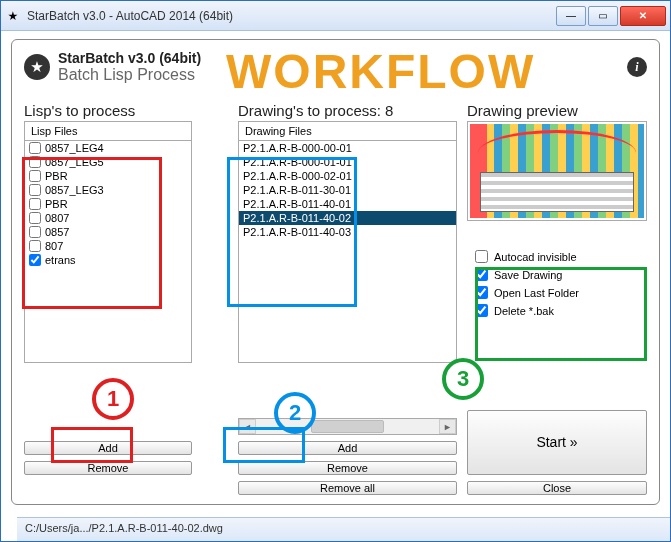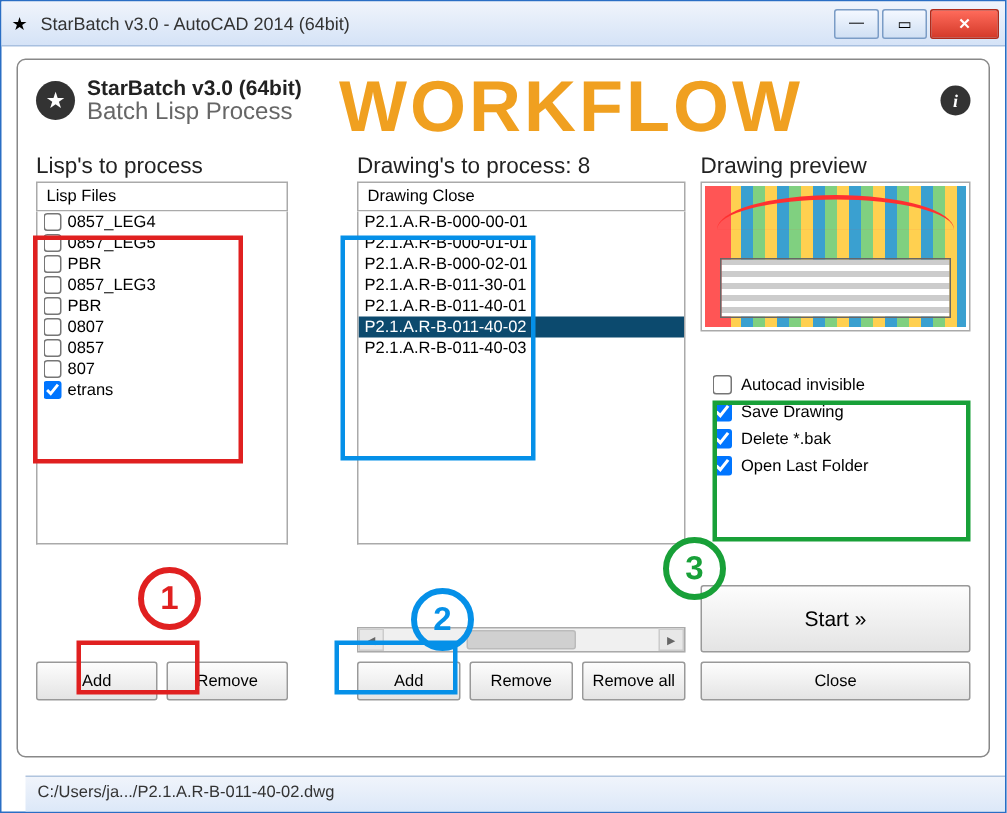--- a/index.html
+++ b/index.html
@@ -61,21 +61,21 @@
   .a-red2 { border-color: #e02020; top: 426px; left: 50px; width: 82px; height: 36px; }
   .a-blue1 { border-color: #0590e8; top: 156px; left: 226px; width: 130px; height: 150px; }
   .a-blue2 { border-color: #0590e8; top: 426px; left: 222px; width: 82px; height: 36px; }
   .a-green { border-color: #18a038; top: 266px; left: 474px; width: 172px; height: 94px; }
   
   .scrollbar-mock { height: 17px; border: 1px solid #aaa; background: #f0f0f0; display: flex; align-items: center; margin-top: 0; }
   .sb-btn { width: 17px; height: 15px; background: #e8e8e8; border: 1px solid #ccc; display:flex;align-items:center;justify-content:center;font-size:9px;color:#666; cursor:pointer;}
   .sb-track { flex: 1; height: 15px; position: relative; }
   .sb-thumb { position: absolute; left: 30%; width: 40%; height: 13px; top: 1px; background: #d0d0d0; border: 1px solid #bbb; border-radius:2px; cursor:pointer;}
   
-  .btn-row { display: flex; gap: 6px; margin-top: 6px; }
+  .btn-row { display: flex; gap: 6px; margin-top: 6px; flex-direction: column; }
   .btn { flex:1; height: 26px; border: 1px solid #999; background: linear-gradient(#fdfdfd,#e4e4e4); font-size: 11px; cursor: pointer; border-radius:2px;}
   .btn.big { height: 28px; font-size: 14px; }
   
   .statusbar { position: absolute; bottom: 0; left: 16px; right: 0; height: 24px; background: linear-gradient(#f0f4fb,#dce8f8); border-top: 1px solid #b0c4de; padding: 4px 8px; font-size: 11px; color: #333; }
 </style>
 </head>
 <body>
 
 <div class="window">
   <div class="titlebar">
@@ -145,21 +145,21 @@
           </div>
         <div style="height:72px"></div>
         <div class="btn-row">
           <button class="btn">Add</button>
           <button class="btn">Remove</button>
         </div>
       </div>
 
       <div class="col mid">
         <div class="section-label">Drawing's to process: 8</div>
-        <div class="list-header">Drawing Close</div>
+        <div class="list-header">Drawing Files</div>
         <div class="list-box" id="drawings-list">
             <div class="list-row">P2.1.A.R-B-000-00-01</div>
             <div class="list-row">P2.1.A.R-B-000-01-01</div>
             <div class="list-row">P2.1.A.R-B-000-02-01</div>
             <div class="list-row">P2.1.A.R-B-011-30-01</div>
             <div class="list-row">P2.1.A.R-B-011-40-01</div>
             <div class="list-row selected">P2.1.A.R-B-011-40-02</div>
             <div class="list-row">P2.1.A.R-B-011-40-03</div>
           </div>
         <div style="height:55px"></div>
@@ -186,25 +186,25 @@
             <div class="opt-row">
               <input type="checkbox" style="">
               <span>Autocad invisible</span>
             </div>
             <div class="opt-row">
               <input type="checkbox" checked="" style="">
               <span>Save Drawing</span>
             </div>
             <div class="opt-row">
               <input type="checkbox" checked="" style="">
+              <span>Open Last Folder</span>
+            </div>
+            <div class="opt-row">
+              <input type="checkbox" checked="" style="">
               <span>Delete *.bak</span>
-            </div>
-            <div class="opt-row">
-              <input type="checkbox" checked="" style="">
-              <span>Open Last Folder</span>
             </div>
           </div>
         <div style="flex:1"></div>
         <button class="btn big" style="margin-top:14px">Start »</button>
         <div class="btn-row" style="margin-top:6px">
           <button class="btn">Close</button>
         </div>
       </div>
     </div>
 

